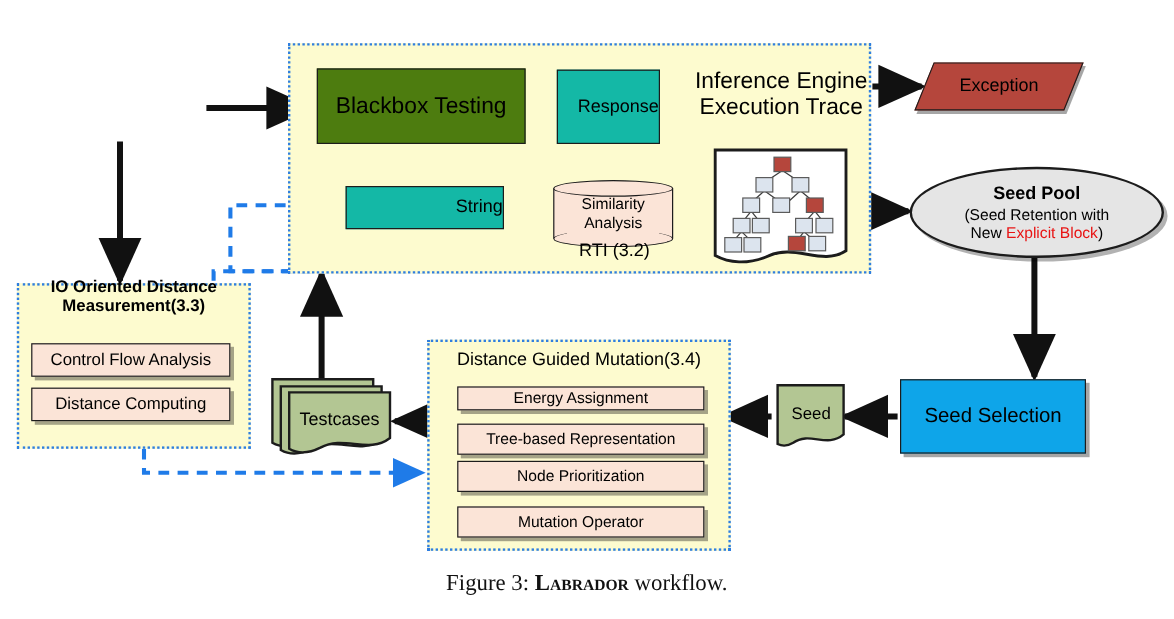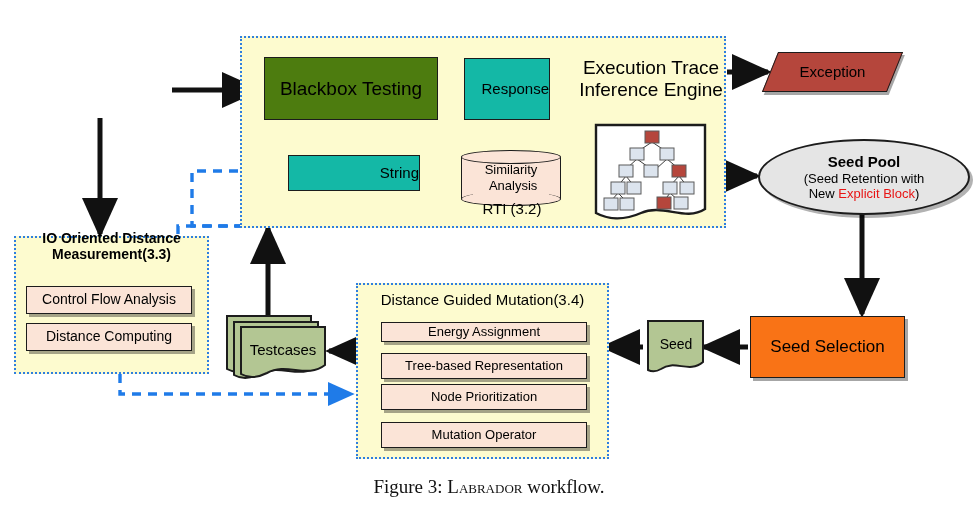--- a/index.html
+++ b/index.html
@@ -14,21 +14,21 @@
   
   .panel{position:absolute;box-sizing:border-box;background:#FDFBCF;
          border:2px dotted #2E7EE0;}
   .panel-title{position:absolute;text-align:center;line-height:1.15;}
 
   
   .rect{border:1.6px solid #1c1c1c;}
   .shadow{box-shadow:3px 3px 0 rgba(0,0,0,.35);}
   .green{background:#14b8a6;justify-content:flex-end;}
   .grey{background:#4d7c0f;}
-  .lightgrey{background:#f97316;}
+  .lightgrey{background:#0ea5e9;}
   .peach{background:#FBE4D7;}
 
   
   .para{position:absolute;}
   .para .skew{position:absolute;inset:0;transform:skewX(-22deg);
               border:1.6px solid #1c1c1c;box-shadow:3px 3px 0 rgba(0,0,0,.35);}
   .para .lbl{position:absolute;inset:0;display:flex;align-items:center;
              justify-content:center;text-align:center;line-height:1.18;}
 
   
@@ -41,29 +41,29 @@
   .cyl{position:absolute;}
   .cyl .body{position:absolute;left:0;right:0;top:7px;bottom:7px;
              background:#FBE4D7;border-left:1.6px solid #1c1c1c;
              border-right:1.6px solid #1c1c1c;}
   .cyl .top,.cyl .bot{position:absolute;left:0;right:0;height:14px;
              border:1.6px solid #1c1c1c;border-radius:50%;background:#FBE4D7;
              box-sizing:border-box;}
   .cyl .top{top:0;}
   .cyl .bot{bottom:0;border-top:none;background:#FBE4D7;}
   .cyl .lbl{position:absolute;inset:0;display:flex;align-items:center;
-            justify-content:center;text-align:right;line-height:1.2;z-index:3;} .t13{font-size:13px;}
+            justify-content:center;text-align:center;line-height:1.2;z-index:3;} .t13{font-size:13px;}
   .t14{font-size:14px;} .t15{font-size:15px;} .t17{font-size:17px;}
   .t19{font-size:19px;} .b{font-weight:bold;}
 
   .red{color:#E81414;}
 
   #caption{position:absolute;left:0;right:0;top:476px;text-align:center;
            font-family:"Liberation Serif",serif;font-size:19px;color:#111;}
-  #caption .sc{font-variant:small-caps;}
+  #caption .sc{font-variant:small-caps;font-weight:bold;}
 </style>
 </head>
 <body>
 
 <div id="stage">
 
   <svg id="wires" viewBox="0 0 978 516">
     <defs>
       <marker id="ahB" markerWidth="9" markerHeight="9" refX="7.2" refY="4" orient="auto" markerUnits="strokeWidth">
         <path d="M0,0.4 L8,4 L0,7.6 z" fill="#111111"></path>
@@ -121,22 +121,22 @@
 
   <div class="node rect grey t19" style="left:264px;top:57px;width:174px;height:63px;">
     <span>Blackbox Testing</span>
   </div>
 
   <div class="node rect green t15" style="left:464px;top:58px;width:86px;height:62px;">
     <span>Response</span>
   </div>
 
   <div class="panel-title t19" style="left:571px;top:57px;width:160px;">
+    <div>Inference Engine</div>
     <div>Execution Trace</div>
-    <div>Inference Engine</div>
   </div>
 
   <div class="node rect green t15" style="left:288px;top:155px;width:132px;height:36px;">
     <span>String</span>
   </div>
 
   <div class="cyl" style="left:461px;top:150px;width:100px;height:56px;">
     <div class="body"></div>
     <div class="bot"></div>
     <div class="top"></div>

